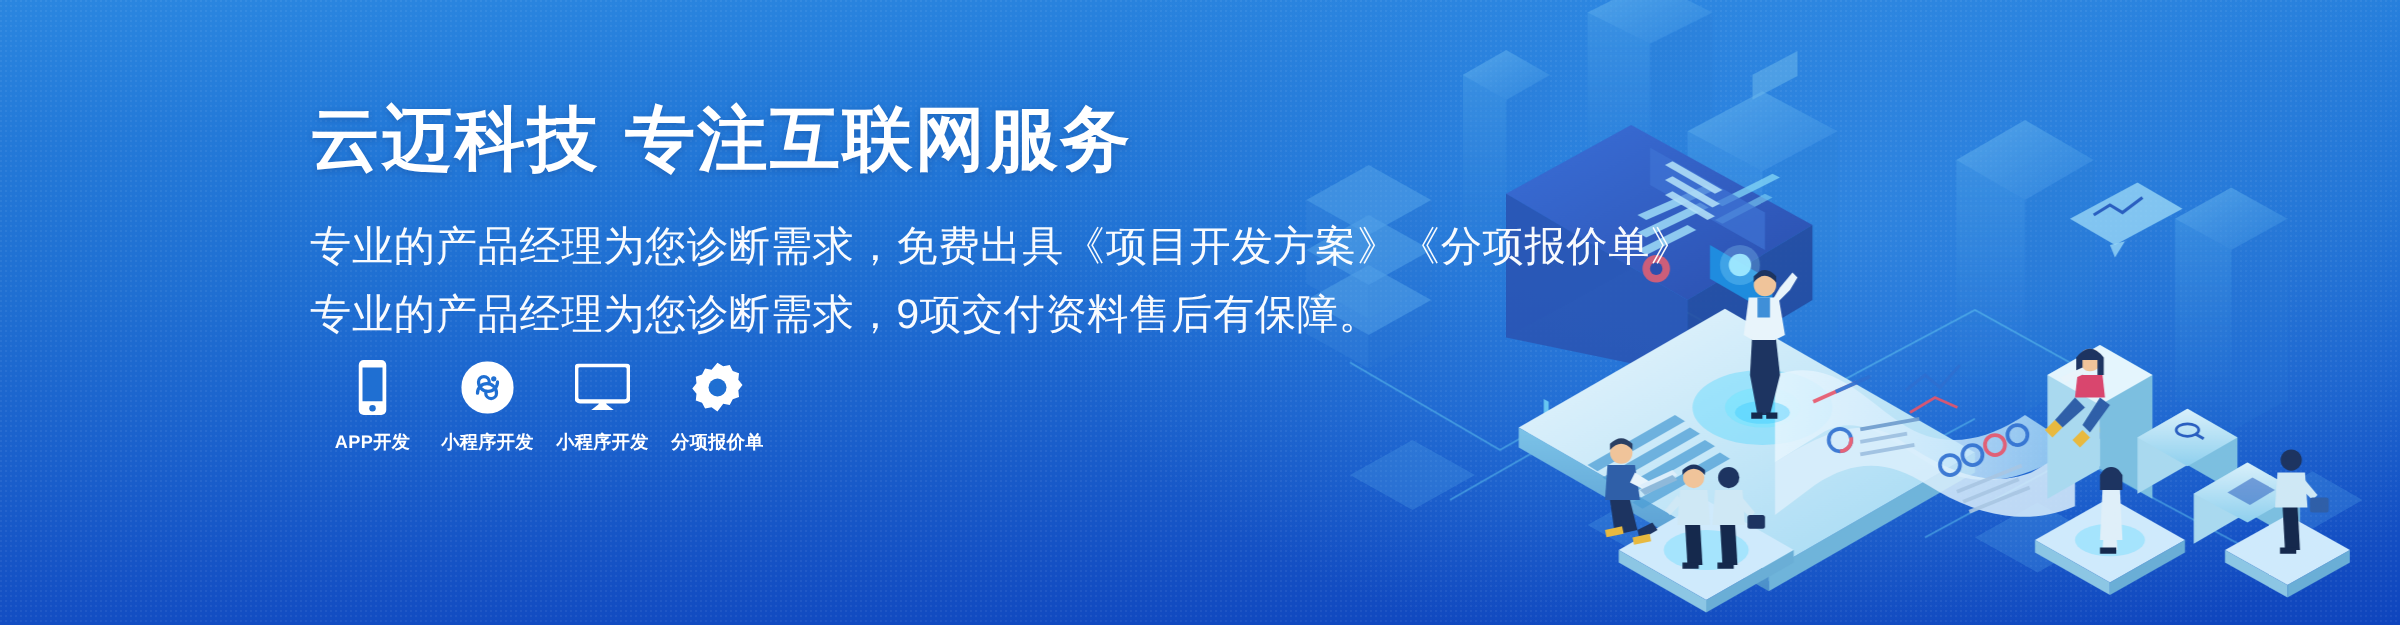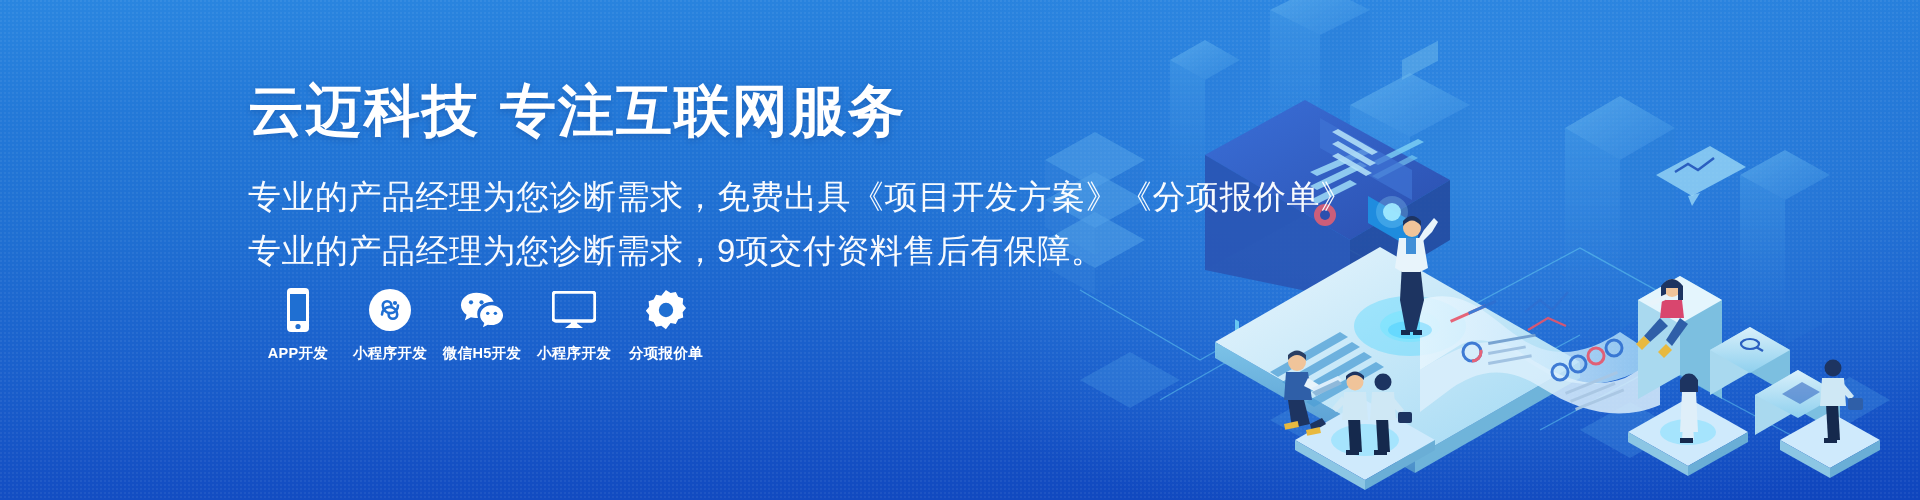--- a/index.html
+++ b/index.html
@@ -404,36 +404,20 @@
         <svg width="42" height="42" viewBox="0 0 42 42">
           <circle cx="21" cy="21" r="21" fill="#ffffff"></circle>
           <path d="M13 25.5c0-4.2 3.4-7.6 7.6-7.6s7.6 3.4 7.6 7.6c0 2.4-1.9 4.3-4.3 4.3s-4.3-1.9-4.3-4.3" fill="none" stroke="#1f6fd2" stroke-width="2.6" stroke-linecap="round"></path>
           <path d="M29 16.5c0 4.2-3.4 7.6-7.6 7.6s-7.6-3.4-7.6-7.6c0-2.4 1.9-4.3 4.3-4.3s4.3 1.9 4.3 4.3" fill="none" stroke="#1f6fd2" stroke-width="2.6" stroke-linecap="round"></path>
           <circle cx="26" cy="14" r="2.1" fill="#1f6fd2"></circle>
         </svg>
       </span>
       <span class="lbl">小程序开发</span>
     </div>
 
-    <div class="service">
-      <span class="ico">
-        <svg width="46" height="40" viewBox="0 0 46 40">
-          <path d="M17 2C8.2 2 1 7.8 1 15c0 4 2.3 7.6 5.9 10L5 31l6.4-3.4c1.8.5 3.7.8 5.6.8
-                   .6 0 1.2 0 1.8-.1C18.3 26.8 18 25.4 18 24c0-7 7-12.6 15.6-12.6.5 0 1 0 1.5.1
-                   C33.5 6.1 26.1 2 17 2z" fill="#ffffff"></path>
-          <circle cx="11.5" cy="12" r="2.2" fill="#1f6fd2"></circle>
-          <circle cx="22.5" cy="12" r="2.2" fill="#1f6fd2"></circle>
-          <path d="M45 25.5C45 19.7 39.6 15 33 15s-12 4.7-12 10.5c0 3.2 1.7 6.1 4.4 8L24 38l5.1-2.7
-                   c1.2.3 2.5.5 3.9.5 6.6 0 12-4.7 12-10.3z" fill="#ffffff"></path>
-          <circle cx="29" cy="23.5" r="1.8" fill="#1f6fd2"></circle>
-          <circle cx="37" cy="23.5" r="1.8" fill="#1f6fd2"></circle>
-        </svg>
-      </span>
-      <span class="lbl">微信H5开发</span>
-    </div>
 
     <div class="service">
       <span class="ico">
         <svg width="44" height="38" viewBox="0 0 44 38">
           <rect x="1" y="1" width="42" height="29" rx="3" fill="none" stroke="#ffffff" stroke-width="3.4"></rect>
           <polygon points="22,30 13,37 31,37" fill="#ffffff"></polygon>
           <rect x="19" y="30" width="6" height="5" fill="#ffffff"></rect>
         </svg>
       </span>
       <span class="lbl">小程序开发</span>

